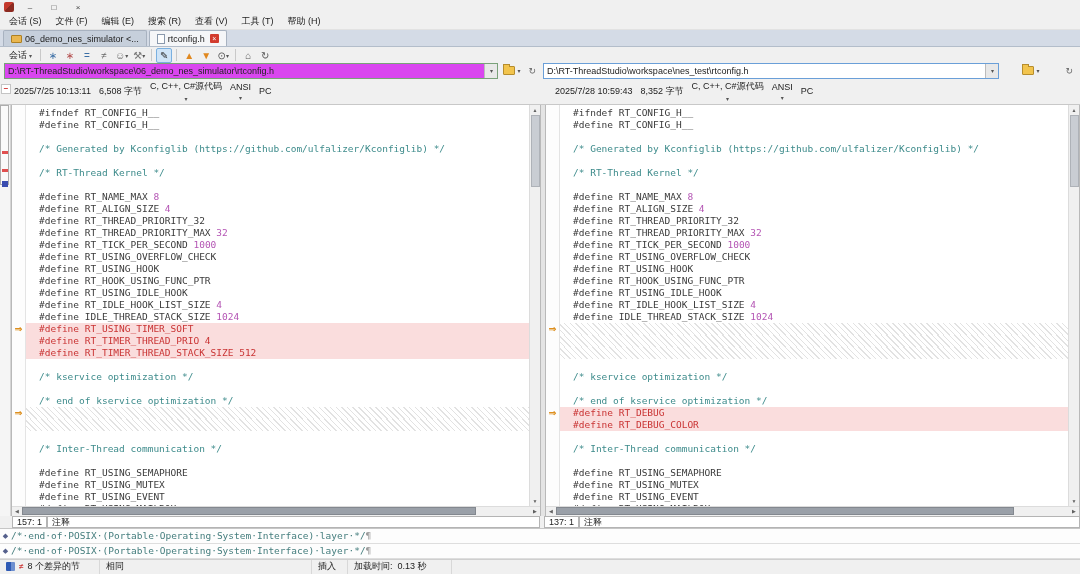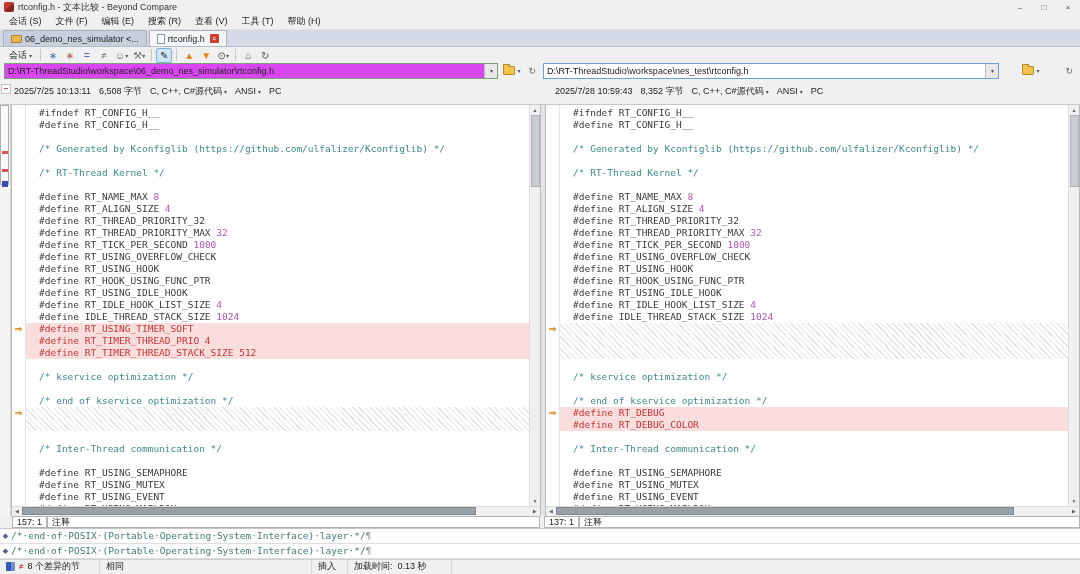--- a/index.html
+++ b/index.html
@@ -44,21 +44,21 @@
   .combo-caret { width:13px; height:14px; background:#e8e8e8; border-left:1px solid #bcbcbc; display:flex; align-items:center; justify-content:center; }
   .mini-btn { height:15px; display:flex; align-items:center; gap:2px; padding:0 3px; }
   .folder-icon { width:12px; height:9px; background:#f2c44d; border:1px solid #b68d2d; border-radius:1px; position:relative; }
   .folder-icon::before { content:""; position:absolute; top:-3px; left:-1px; width:5px; height:2px; background:#f2c44d; border:1px solid #b68d2d; border-bottom:none; }
   .glyph-btn { font-size:9px; color:#666; }
 
   
   .inforow { height:27px; display:flex; align-items:center; background:#f0f0f0; }
   .info-half-left { width:541px; display:flex; align-items:center; gap:8px; padding-left:14px; white-space:nowrap; }
   .info-half-right { flex:1; display:flex; align-items:center; gap:8px; padding-left:14px; white-space:nowrap; }
-  .info-drop { display:flex; align-items:center; gap:2px; }
+  .info-drop { display:flex; align-items:center; gap:2px;flex-direction:column; }
 
   .rail-top-flag { position:absolute; left:1px; top:84px; width:10px; height:10px; border:1px solid #c4c4c4; background:#fff; color:#d03030; font-size:8px; line-height:8px; text-align:center; font-weight:bold; }
 
   
   .main { height:412px; display:flex; border-top:1px solid #c8c8c8; background:#e9e9e9; }
   .rail { width:11px; background:#f5f5f5; border-right:1px solid #d5d5d5; position:relative; }
   .rail-view { position:absolute; left:0; top:0; width:9px; height:80px; border:1px solid #adadad; background:rgba(255,255,255,.5); }
   .rail-mark { position:absolute; }
   .rail-mark.diff { left:2px; width:6px; height:3px; background:#e05050; }
   .rail-mark.current { left:2px; width:6px; height:6px; background:#3a4db0; }
@@ -109,21 +109,20 @@
   .sb-diff-icon { color:#cc3333; font-size:8px; font-weight:bold; }
   .sb-fill { flex:1; border-right:none; }
 </style>
 </head>
 <body>
 
 <div class="window">
 
   <div class="titlebar">
     <span class="app-icon"></span>
-    <span class="title-text">rtconfig.h - 文本比较 - Beyond Compare</span>
     <div class="win-buttons">
       <span class="win-btn">–</span>
       <span class="win-btn">□</span>
       <span class="win-btn">×</span>
     </div>
   </div>
 
   <div class="menubar">
       <span class="menu-item">会话 (S)</span>
       <span class="menu-item">文件 (F)</span>

